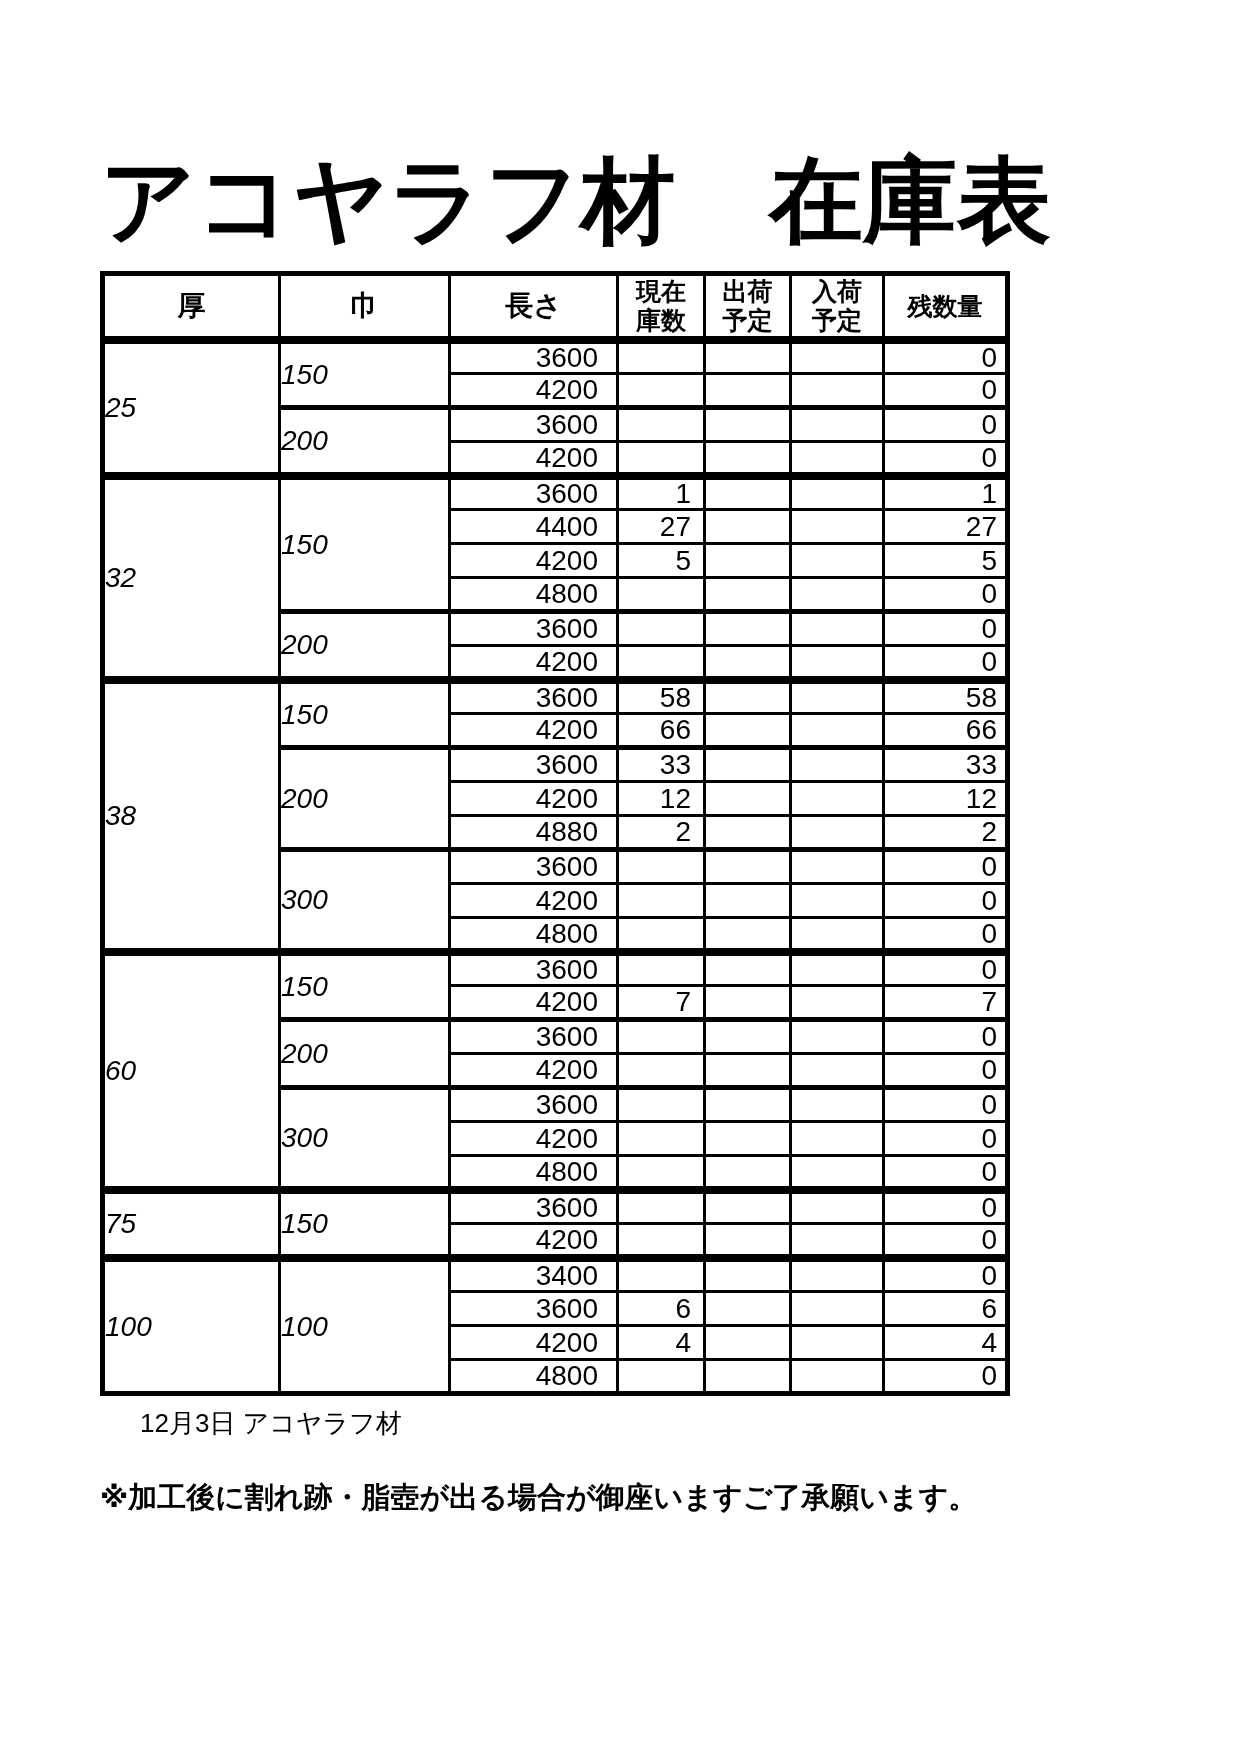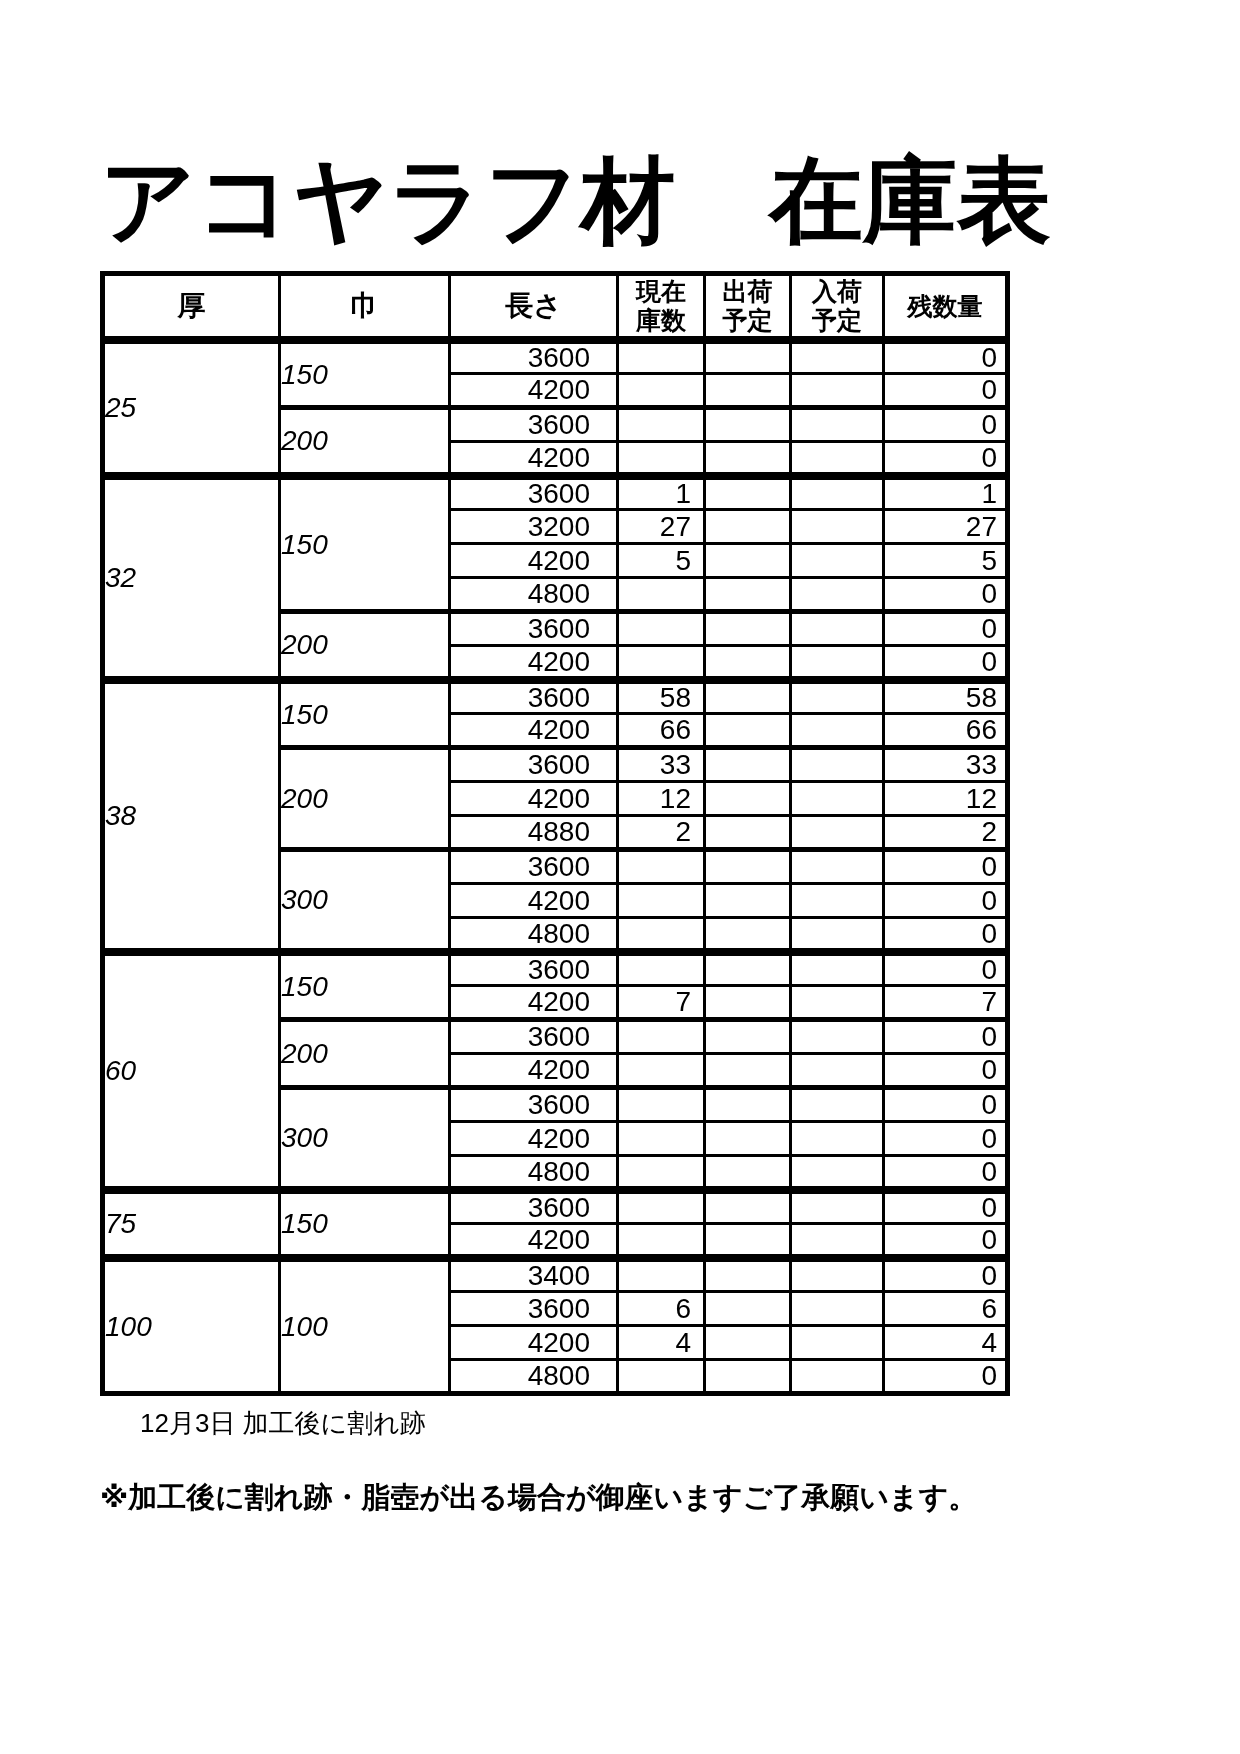--- a/index.html
+++ b/index.html
@@ -10,21 +10,21 @@
   table.inventory{border-collapse:collapse;table-layout:fixed;width:905px;
     margin:18px 0 0 100px;border:5px solid #000;}
   th,td{border:3px solid #000;padding:0;overflow:hidden;vertical-align:middle;}
   thead tr{height:66px;}
   thead th{font-size:25px;font-weight:bold;line-height:1.15;text-align:center;
     border-bottom-width:8px;}
   thead th.single{font-size:28px;}
   tbody tr{height:34px;}
   tbody td{font-size:28px;line-height:1;}
   td.col-thickness,td.col-width{text-align:left;font-style:italic;}
-  td.col-length{text-align:right;padding-right:26px;}
+  td.col-length{text-align:right;padding-right:18px;}
   td.col-stock{text-align:right;padding-right:12px;}
   td.col-remain{text-align:right;padding-right:8px;}
   tr.group-start>td{border-top-width:5px;}
   tr.section-start>td{border-top-width:8px;}
   .date-note{margin:12px 0 0 140px;font-size:26px;line-height:1.2;}
   .notes{margin:40px 0 0 100px;font-size:29px;font-weight:bold;line-height:37px;}
   .notes div{white-space:nowrap;}
 </style>
 </head>
 <body>
@@ -89,21 +89,21 @@
         <tr class="section-start">
           <td class="col-thickness" rowspan="6">32</td>
           <td class="col-width" rowspan="4">150</td>
           <td class="col-length">3600</td>
           <td class="col-stock">1</td>
           <td class="col-ship"></td>
           <td class="col-arrive"></td>
           <td class="col-remain">1</td>
         </tr>
         <tr>
-          <td class="col-length">3200</td>
+          <td class="col-length">4400</td>
           <td class="col-stock">27</td>
           <td class="col-ship"></td>
           <td class="col-arrive"></td>
           <td class="col-remain">27</td>
         </tr>
         <tr>
           <td class="col-length">4200</td>
           <td class="col-stock">5</td>
           <td class="col-ship"></td>
           <td class="col-arrive"></td>
@@ -286,19 +286,19 @@
         <tr>
           <td class="col-length">4800</td>
           <td class="col-stock"></td>
           <td class="col-ship"></td>
           <td class="col-arrive"></td>
           <td class="col-remain">0</td>
         </tr>
       </tbody>
   </table>
 
-  <div class="date-note">12月3日 加工後に割れ跡</div>
+  <div class="date-note">12月3日 アコヤラフ材</div>
 
   <div class="notes">
     <div>※加工後に割れ跡・脂壺が出る場合が御座いますご了承願います。</div>
   </div>
 
 </div>
 
 </body></html>

